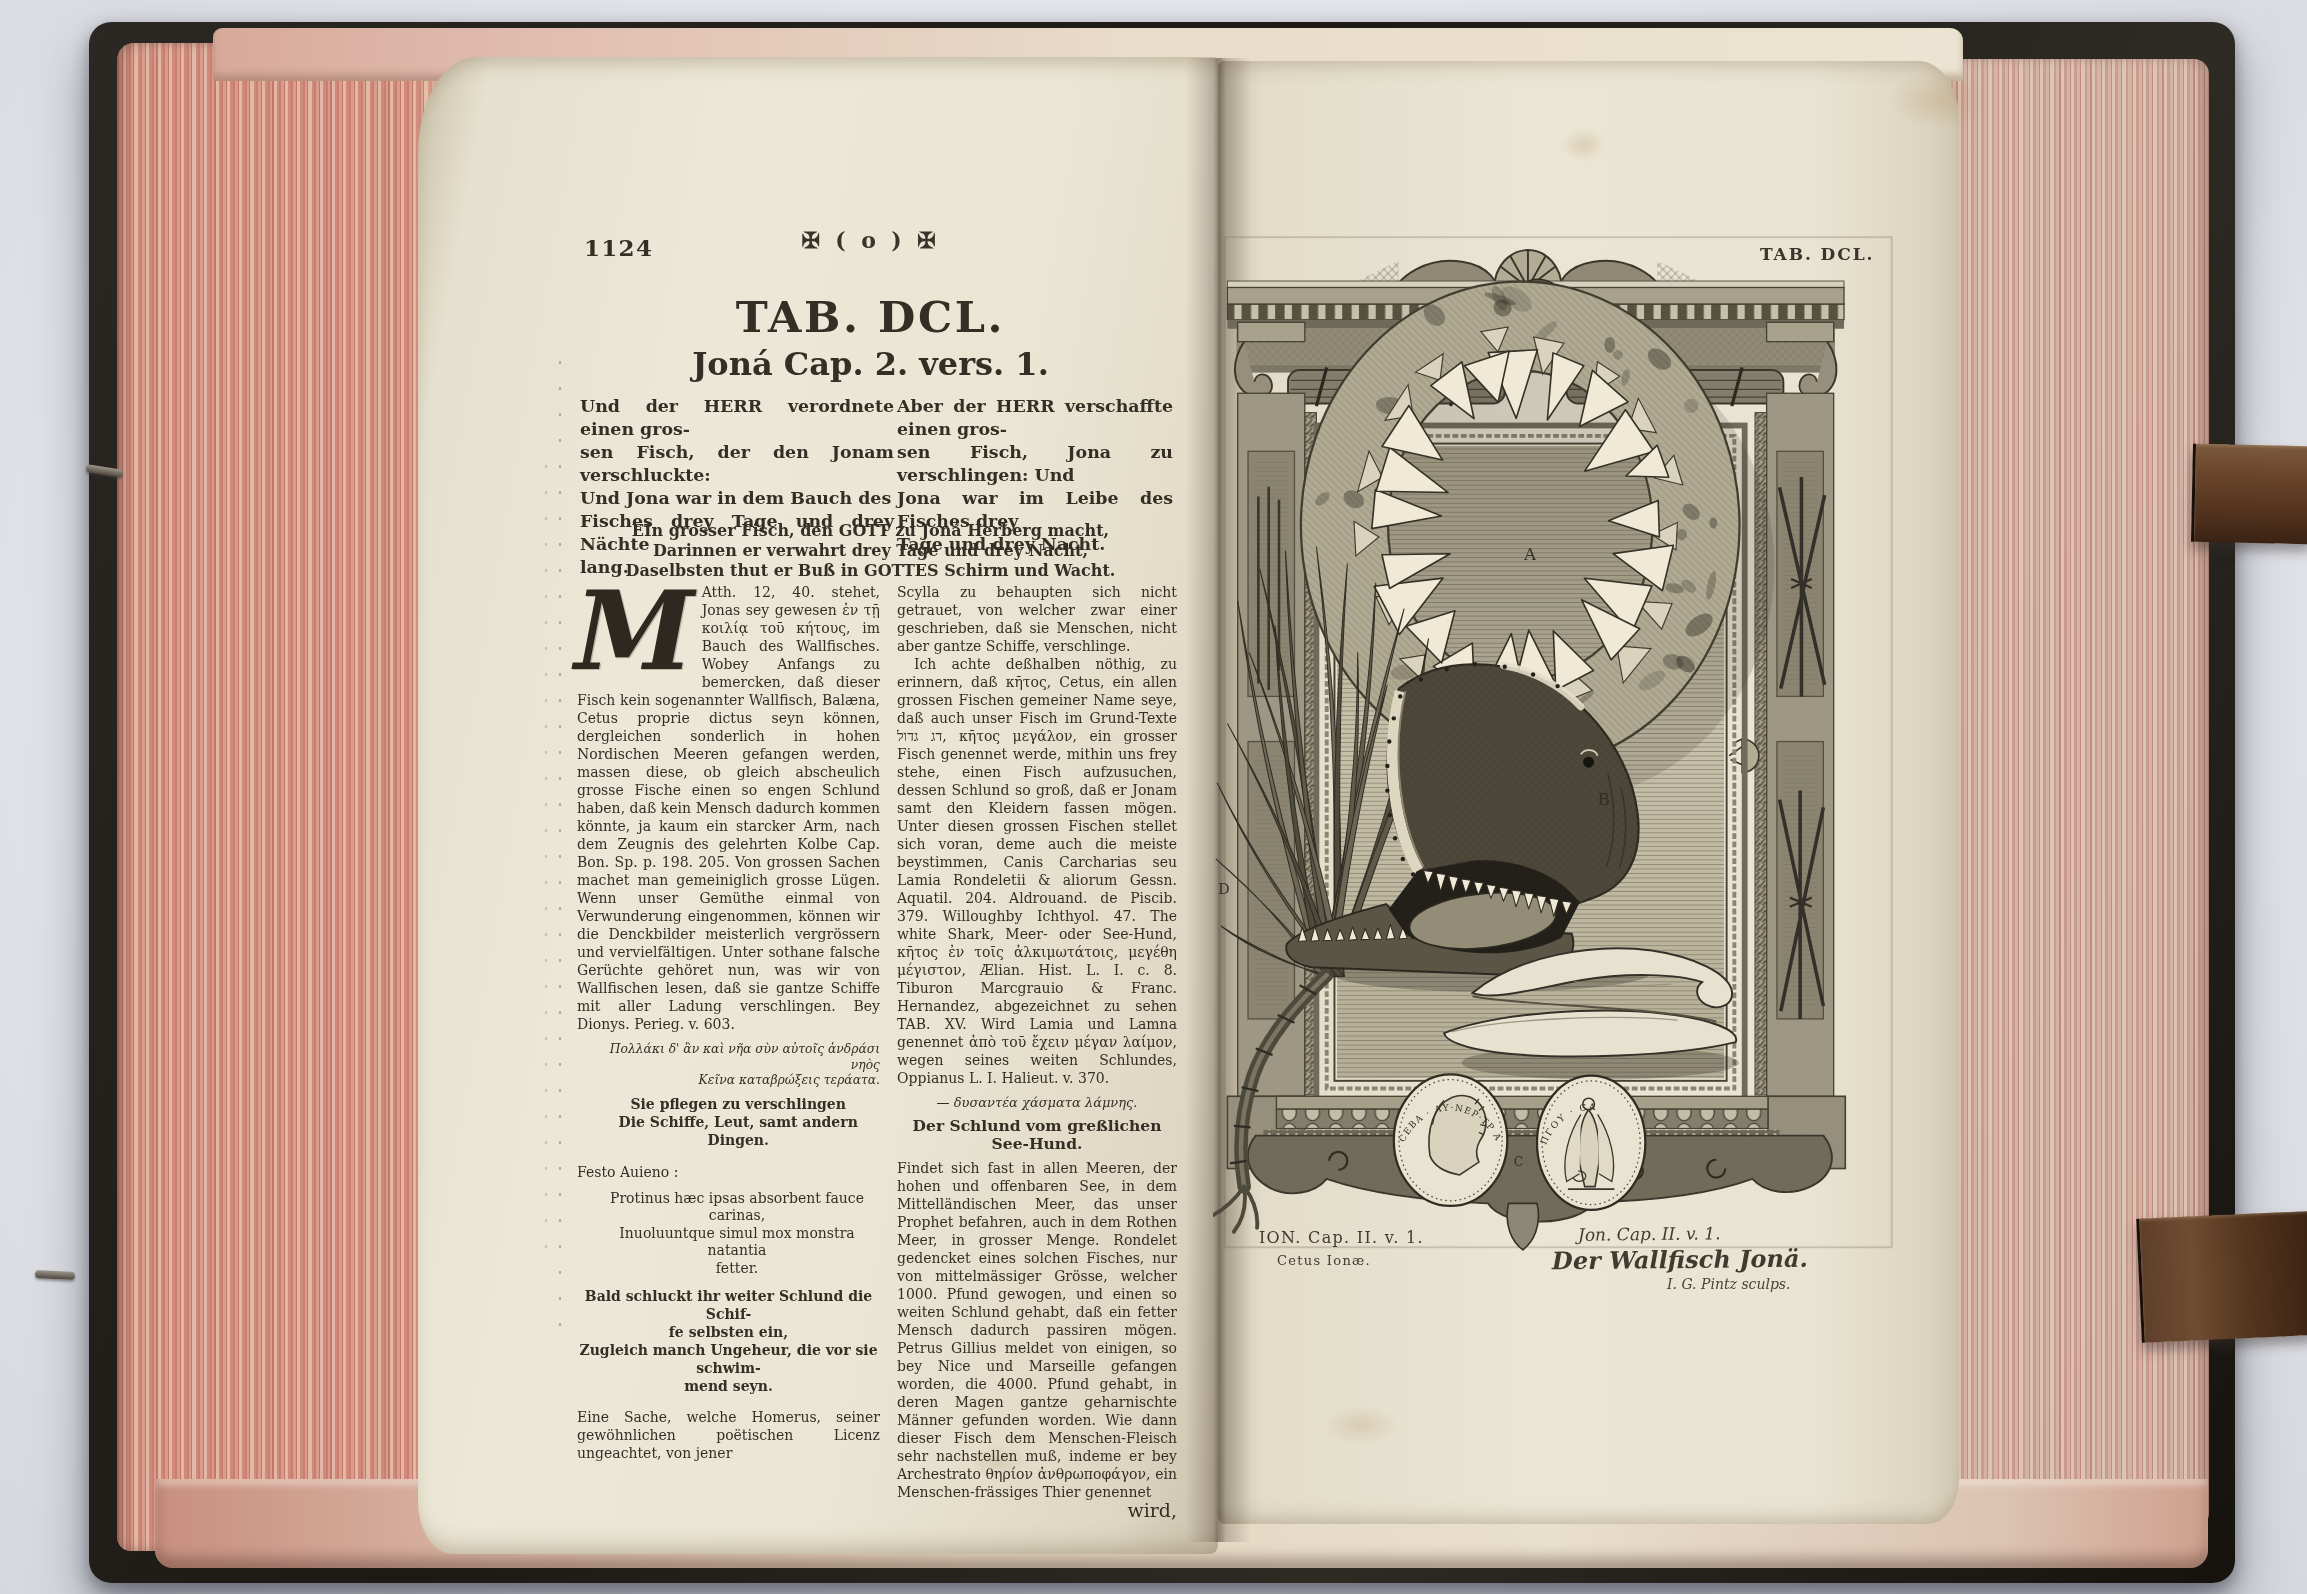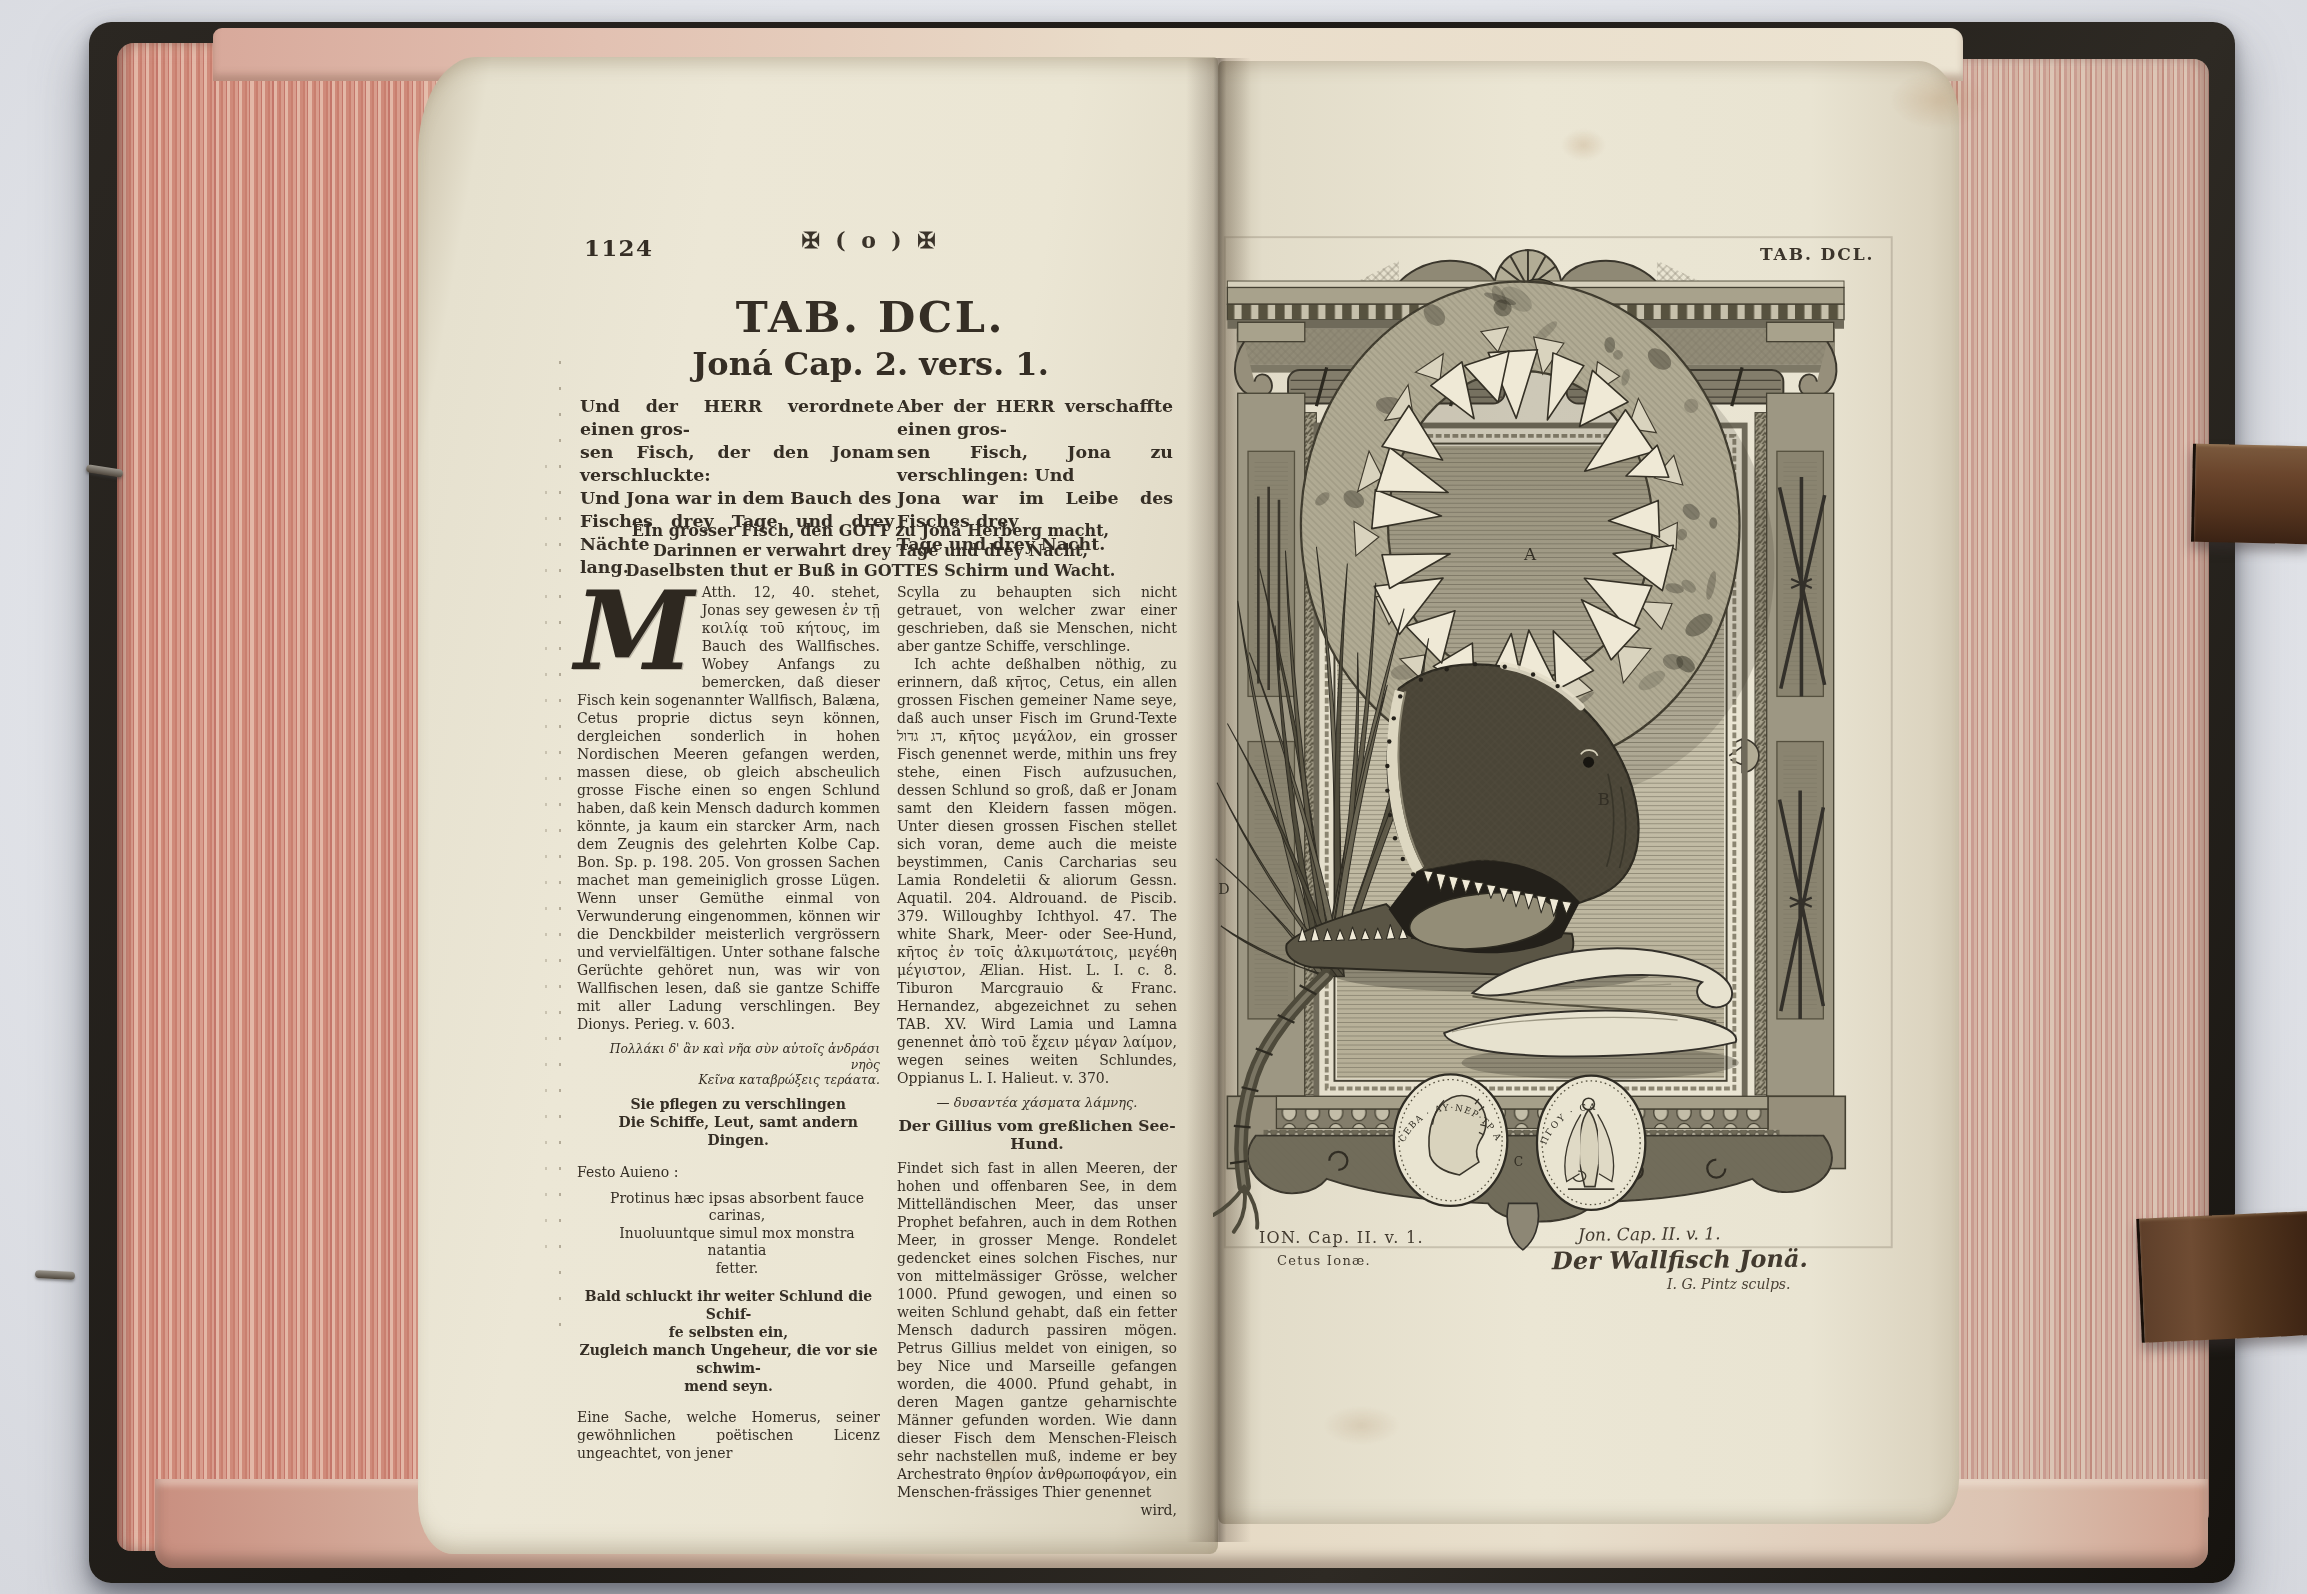--- a/index.html
+++ b/index.html
@@ -61,21 +61,21 @@
   .dropcap{float:left;font-style:italic;font-weight:700;font-size:108px;line-height:.82;
     margin:3.9px 7.7px 0 -2.6px;color:#2e2820;text-shadow:1.3px 1.3px 0 rgba(46,40,32,.25);}
   .gq{font-size:12.3px;line-height:15.5px;font-style:italic;text-align:right;margin:9px 0 3.9px 27px;}
   .cpl{font-weight:700;text-align:center;margin:6.5px 0 2.6px 19.4px;}
   .src{margin:14px 0 5.2px 0;text-align:left;font-size:14px;}
   .lat{font-style:normal;text-align:center;margin:9px 0 1.3px 17px;font-size:14px;line-height:17.4px;}
   .ger{font-weight:700;text-align:center;margin:10.3px 0 0 0;}
   .p2{margin-top:13px;}
   .divider{text-align:center;font-style:italic;font-size:13px;margin:6.5px 0 3.9px 0;}
   .h2{text-align:center;font-weight:700;font-size:15.5px;margin:5.2px 0 6.5px 0;}
-  .catch{text-align:right;font-size:14px;}
+  .catch{text-align:right;font-size:19px;}
   .indent{text-indent:17px;}
   
   #tab-label{left:1760px;top:244px;font-size:17px;letter-spacing:1.9px;font-weight:600;color:#3c352c;}
   #plate-svg{left:1213px;top:232px;}
   .cap{color:#423a2f;}
   #cap-lat1{left:1259px;top:1228px;font-size:16px;letter-spacing:1.3px;}
   #cap-lat2{left:1277px;top:1253px;font-size:13px;letter-spacing:1.3px;}
   #cap-ger1{left:1578px;top:1224px;font-size:17px;font-style:italic;transform:rotate(-.6deg);}
   #cap-ger2{left:1552px;top:1245px;font-size:24px;font-style:italic;font-weight:600;transform:rotate(-.6deg);}
   #sculps{left:1667px;top:1276px;font-size:14px;font-style:italic;color:#4a4236;}
@@ -142,21 +142,21 @@
 fe selbsten ein,
 Zugleich manch Ungeheur, die vor sie schwim-
 mend seyn.</div>
     <div class="p2">Eine Sache, welche Homerus, seiner gewöhnlichen poëtischen Licenz ungeachtet, von jener</div>
   </div>
 
   <div id="col2" class="abs ink bodycol">
     <div>Scylla zu behaupten sich nicht getrauet, von welcher zwar einer geschrieben, daß sie Menschen, nicht aber gantze Schiffe, verschlinge.</div>
     <div class="indent">Ich achte deßhalben nöthig, zu erinnern, daß κῆτος, Cetus, ein allen grossen Fischen gemeiner Name seye, daß auch unser Fisch im Grund-Texte דג גדול, κῆτος μεγάλον, ein grosser Fisch genennet werde, mithin uns frey stehe, einen Fisch aufzusuchen, dessen Schlund so groß, daß er Jonam samt den Kleidern fassen mögen. Unter diesen grossen Fischen stellet sich voran, deme auch die meiste beystimmen, Canis Carcharias seu Lamia Rondeletii &amp; aliorum Gessn. Aquatil. 204. Aldrouand. de Piscib. 379. Willoughby Ichthyol. 47. The white Shark, Meer- oder See-Hund, κῆτος ἐν τοῖς ἀλκιμωτάτοις, μεγέθη μέγιστον, Ælian. Hist. L. I. c. 8. Tiburon Marcgrauio &amp; Franc. Hernandez, abgezeichnet zu sehen TAB. XV. Wird Lamia und Lamna genennet ἀπὸ τοῦ ἔχειν μέγαν λαίμον, wegen seines weiten Schlundes, Oppianus L. I. Halieut. v. 370.</div>
     <div class="divider">— δυσαντέα χάσματα λάμνης.</div>
-    <div class="h2">Der Gillius vom greßlichen See-Hund.</div>
+    <div class="h2">Der Schlund vom greßlichen See-Hund.</div>
     <div>Findet sich fast in allen Meeren, der hohen und offenbaren See, in dem Mittelländischen Meer, das unser Prophet befahren, auch in dem Rothen Meer, in grosser Menge. Rondelet gedencket eines solchen Fisches, nur von mittelmässiger Grösse, welcher 1000. Pfund gewogen, und einen so weiten Schlund gehabt, daß ein fetter Mensch dadurch passiren mögen. Petrus Gillius meldet von einigen, so bey Nice und Marseille gefangen worden, die 4000. Pfund gehabt, in deren Magen gantze geharnischte Männer gefunden worden. Wie dann dieser Fisch dem Menschen-Fleisch sehr nachstellen muß, indeme er bey Archestrato θηρίον ἀνθρωποφάγον, ein Menschen-frässiges Thier genennet</div>
     <div class="catch">wird,</div>
   </div>
 
   <div id="tab-label" class="abs">TAB. DCL.</div>
 
   <svg id="plate-svg" class="abs" width="697" height="1032" viewBox="1880 360 1080 1600">
     <defs>
       <pattern id="hH" width="7" height="7" patternUnits="userSpaceOnUse">
         <line x1="0" y1="3.5" x2="7" y2="3.5" stroke="#77725f" stroke-width="1.1"></line>

